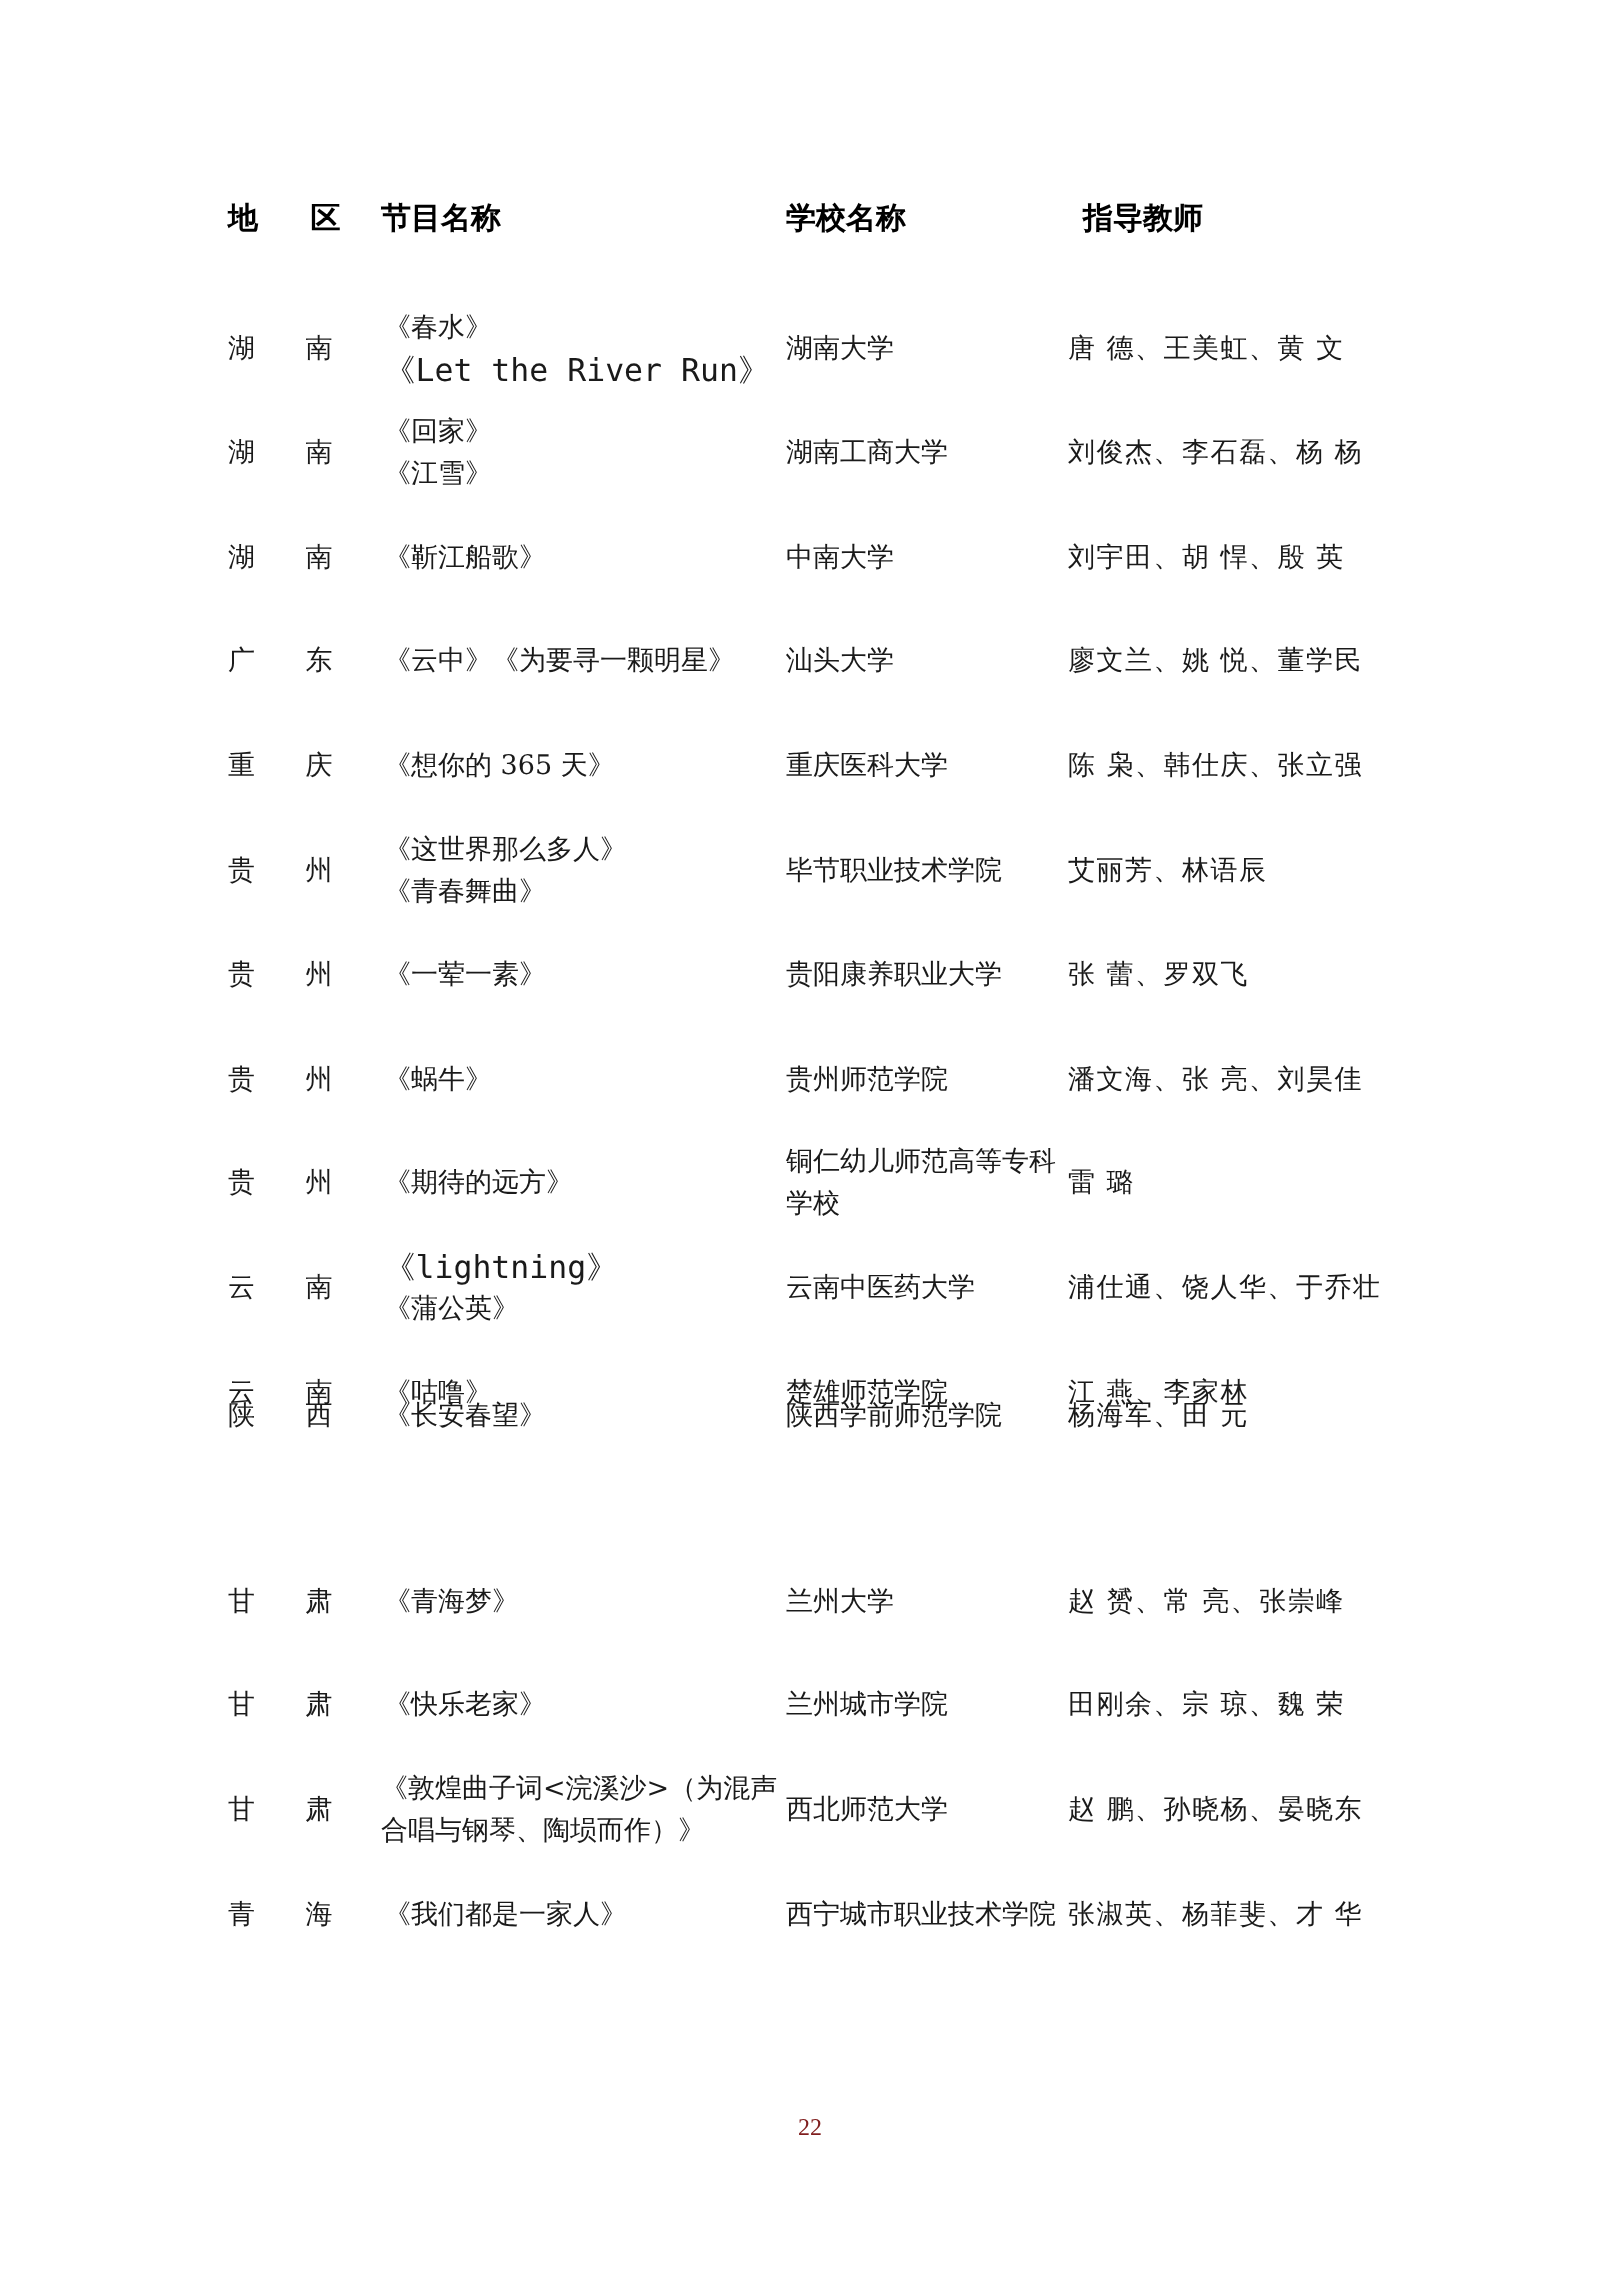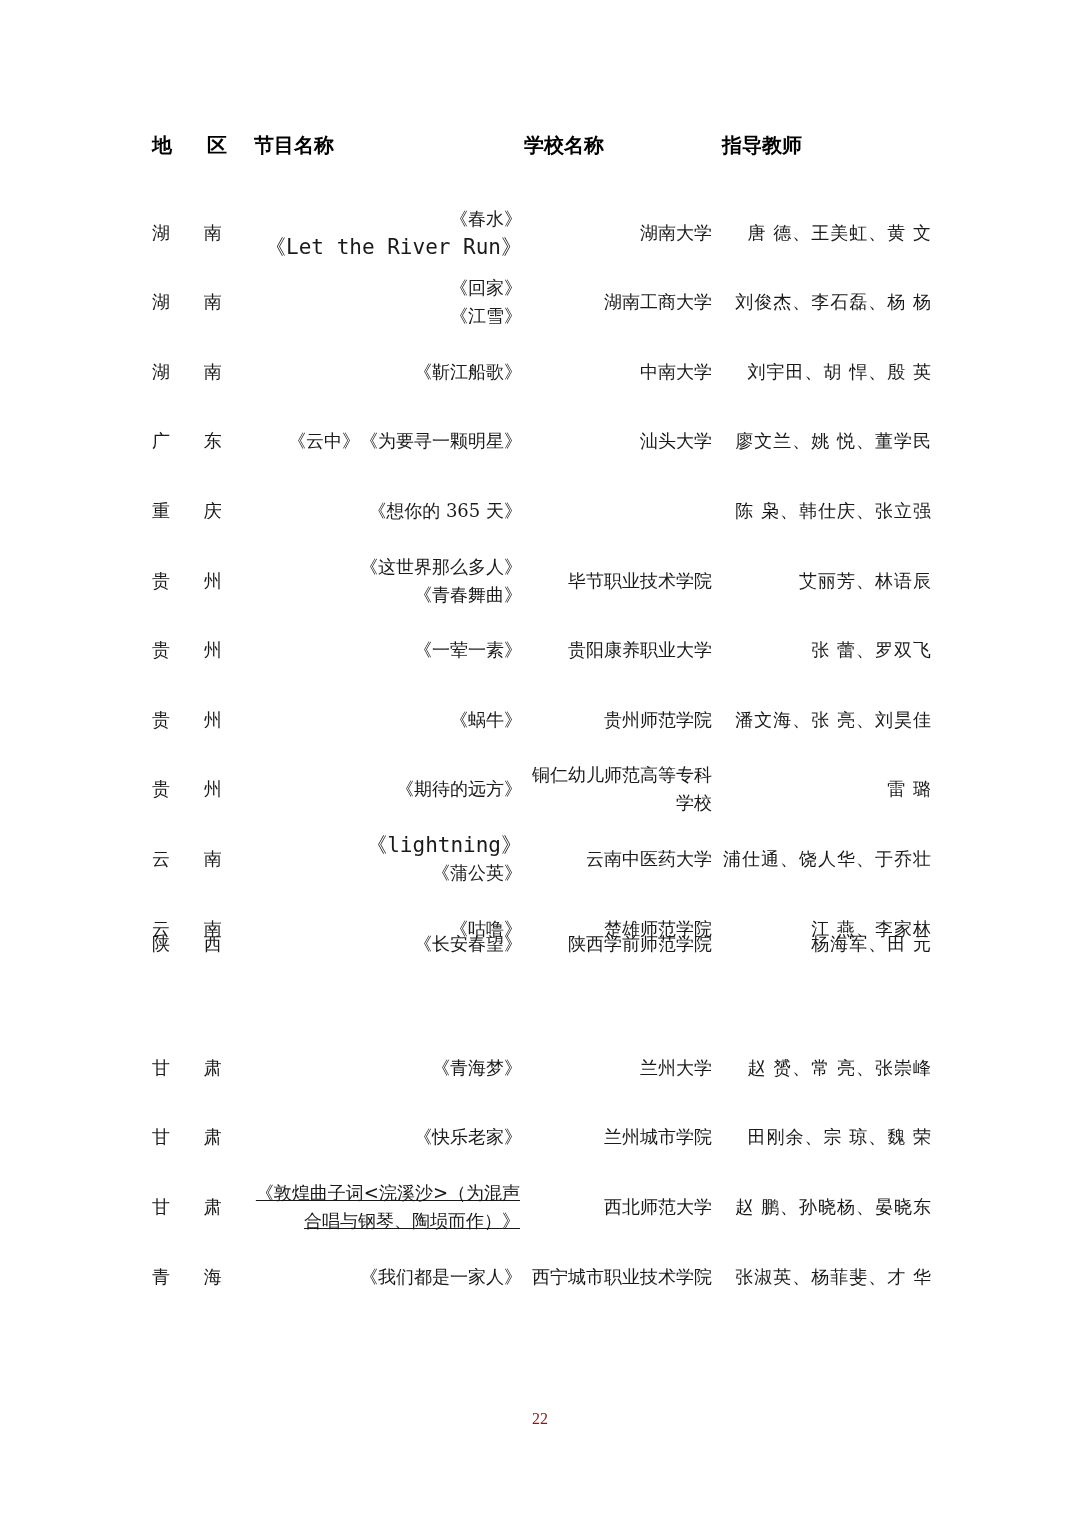--- a/index.html
+++ b/index.html
@@ -8,26 +8,26 @@
   .page { position: absolute; left: 0; top: 0; width: 1080px; height: 1528px; }
   .header { position: absolute; top: 128px; left: 0; width: 1080px; height: 34px;
             font-family: "DejaVu Sans", "Liberation Sans", sans-serif; font-weight: bold;
             font-size: 20px; color: #000; }
   .header span { position: absolute; top: 4px; white-space: nowrap; }
   .h-region { left: 152px; letter-spacing: 14px; }
   .h-title { left: 254px; }
   .h-school { left: 524px; }
   .h-teacher { left: 722px; }
 
-  .row { position: absolute; left: 0; width: 1056px; height: 70px; font-size: 18px; text-align: right; }
+  .row { position: absolute; left: 0; width: 1056px; height: 70px; font-size: 18px; }
   .cell { position: absolute; top: 0; height: 70px; display: flex; flex-direction: column;
           justify-content: center; line-height: 28px; white-space: nowrap; }
   .c-region { left: 152px; width: 80px; letter-spacing: 14px; }
   .c-title { left: 256px; width: 266px; }
-  .c-title.wrap { left: 254px; white-space: normal; text-decoration: underline; }
+  .c-title.wrap { left: 254px; white-space: normal; }
   .c-school { left: 524px; width: 188px; white-space: normal; }
   .c-teacher { left: 712px; width: 220px; letter-spacing: 1px; }
   .line { display: block; }
   .mono { font-family: "DejaVu Sans Mono", "Liberation Mono", monospace; font-size: 21px; }
   .pagenum { position: absolute; top: 1410px; left: 0; width: 1080px; text-align: center;
              font-family: "Liberation Serif", serif; font-size: 16px; color: #7f1d1d; }
 </style>
 </head>
 <body>
 
@@ -72,20 +72,21 @@
           <span class="line">《云中》《为要寻一颗明星》</span>
         </div>
         <div class="cell c-school">汕头大学</div>
         <div class="cell c-teacher">廖文兰、姚  悦、董学民</div>
       </div>
       <div class="row" style="top: 476px;">
         <div class="cell c-region">重 庆</div>
         <div class="cell c-title">
           <span class="line">《想你的 365 天》</span>
         </div>
+        <div class="cell c-school">重庆医科大学</div>
         <div class="cell c-teacher">陈  枭、韩仕庆、张立强</div>
       </div>
       <div class="row" style="top: 546px;">
         <div class="cell c-region">贵 州</div>
         <div class="cell c-title">
           <span class="line">《这世界那么多人》</span>
           <span class="line">《青春舞曲》</span>
         </div>
         <div class="cell c-school">毕节职业技术学院</div>
         <div class="cell c-teacher">艾丽芳、林语辰</div>

